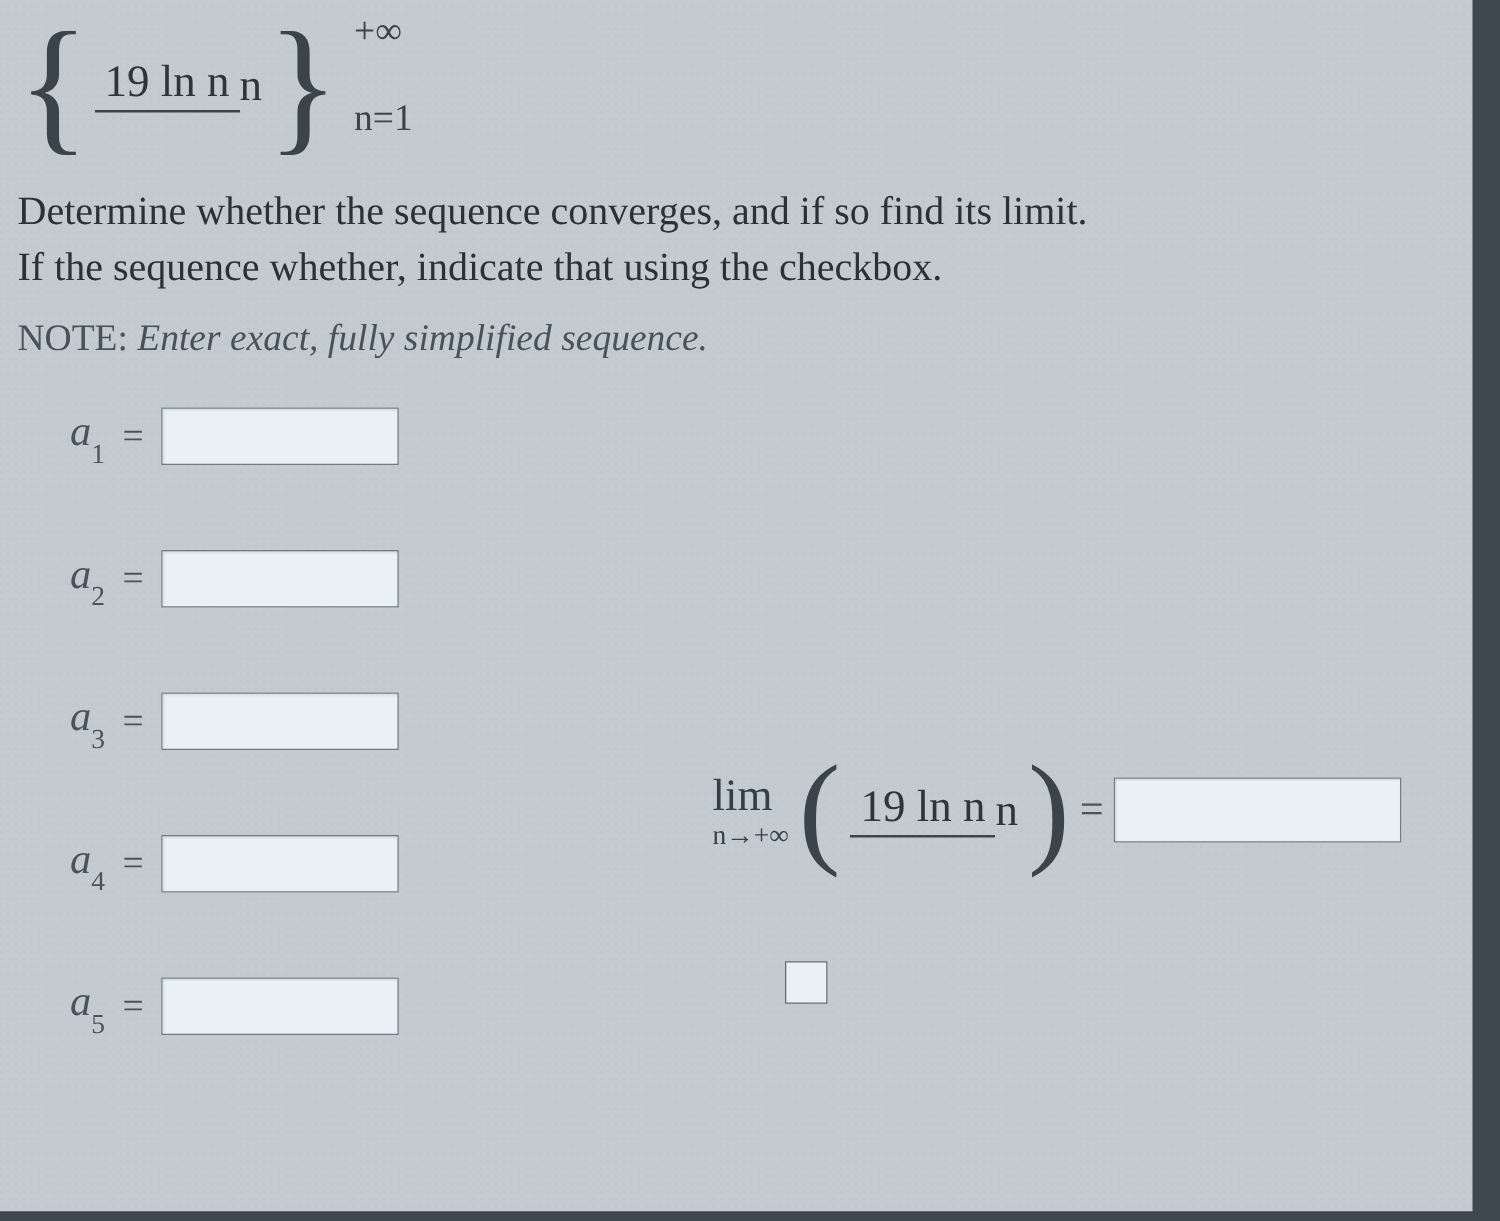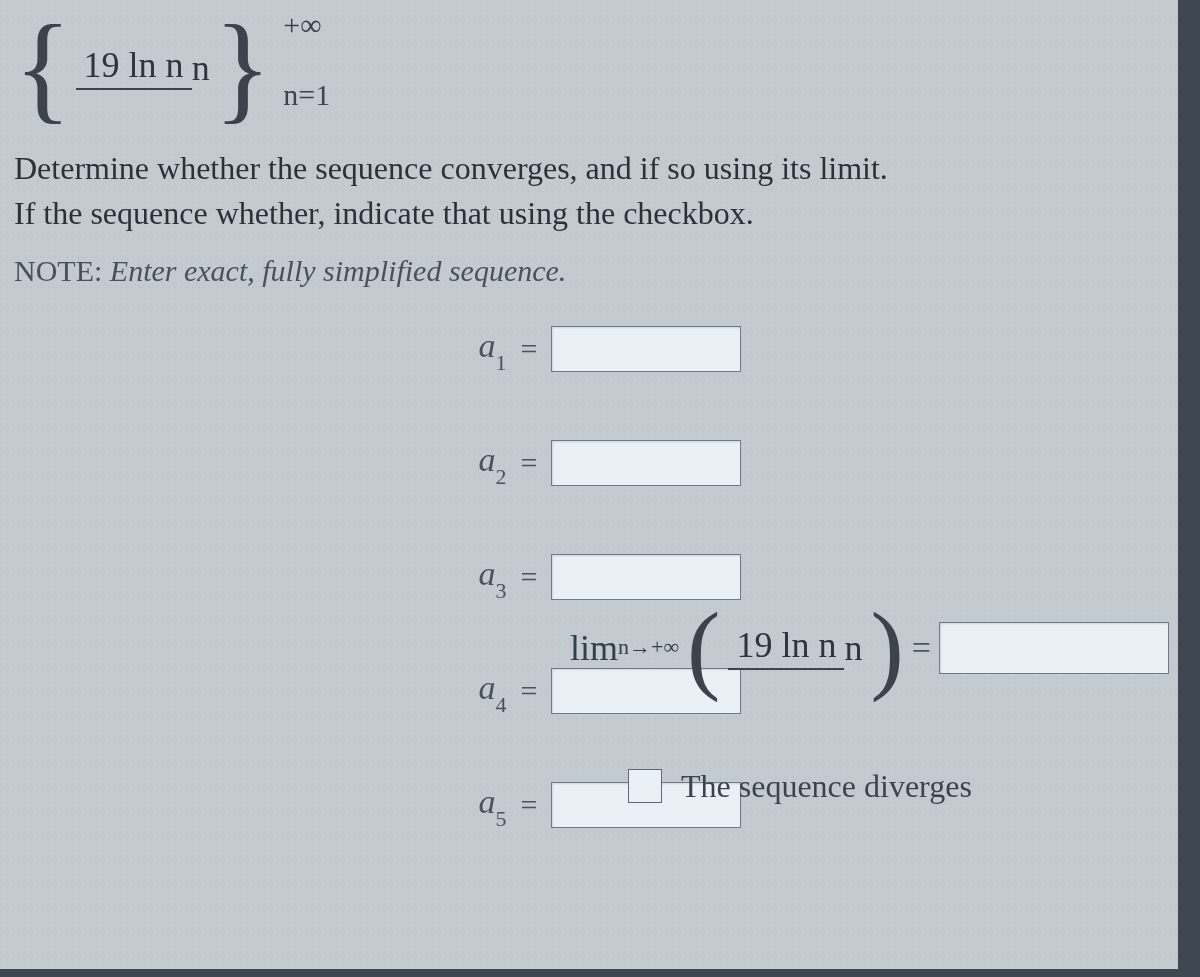--- a/index.html
+++ b/index.html
@@ -79,21 +79,20 @@
     color: #47525a;
     margin: 0 0 34px 0;
   }
   .note .emph { font-style: italic; }
 
   
   .terms {
     display: flex;
     flex-direction: column;
     gap: 68px;
-    align-items: center;
   }
   .termrow {
     display: flex;
     align-items: center;
     gap: 14px;
   }
   .aname {
     font-family: "Cambria Math", "STIXGeneral", serif;
     font-style: italic;
     font-size: 34px;
@@ -126,21 +125,21 @@
   .limit-block {
     position: absolute;
     top: 598px;
     left: 570px;
     display: flex;
     align-items: center;
     gap: 8px;
   }
   .limstack {
     display: inline-flex;
-    align-items: center;
+    flex-direction: column;
     font-family: "Cambria Math", "STIXGeneral", serif;
     color: #33404a;
   }
   .limstack .top { font-size: 36px; }
   .limstack .bot { font-size: 22px; margin-top: -2px; }
   .paren {
     font-size: 100px;
     line-height: 1;
     font-family: "Cambria Math", "STIXGeneral", serif;
     color: #3c444b;
@@ -189,21 +188,21 @@
       <span class="den">n</span>
     </span>
     <span class="brace">}</span>
     <span class="bounds">
       <span class="upper">+∞</span>
       <span class="lower">n=1</span>
     </span>
   </div>
 
   <p class="instructions">
-    <span>Determine whether the sequence converges, and if so using its limit.</span><br>
+    <span>Determine whether the sequence converges, and if so find its limit.</span><br>
     <span>If the sequence whether, indicate that using the checkbox.</span>
   </p>
 
   <p class="note">
     <span>NOTE:  </span>
     <span class="emph">Enter exact, fully simplified sequence.</span>
   </p>
 
   <div class="terms">
 
@@ -259,16 +258,15 @@
       <span class="num">19 ln n</span>
       <span class="den">n</span>
     </span>
     <span class="paren">)</span>
     <span class="eq" style="font-size:34px;">=</span>
     <input class="ansbox lim" type="text" style="">
   </div>
 
   <div class="diverges-block">
     <input type="checkbox" class="fakecb" style="">
-    <span class="div-label">The sequence diverges</span>
   </div>
 
 </div>
 
 </body></html>

